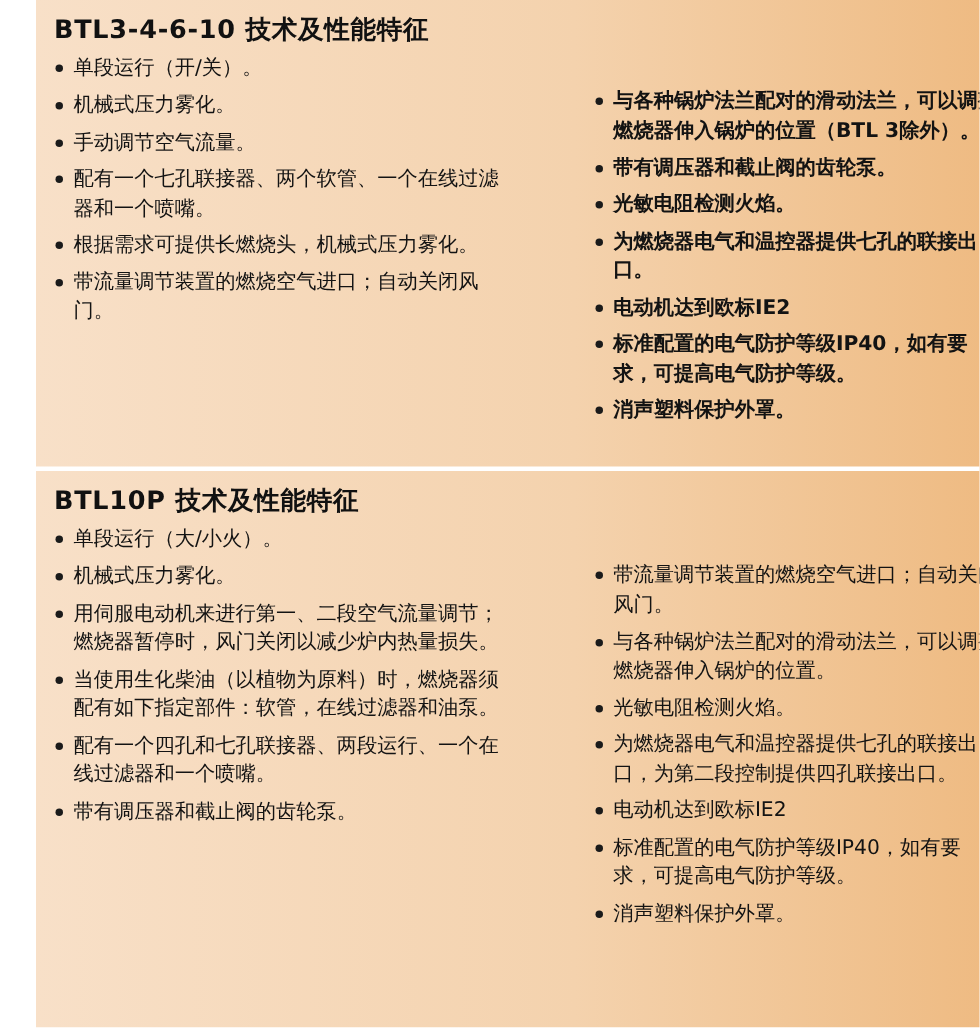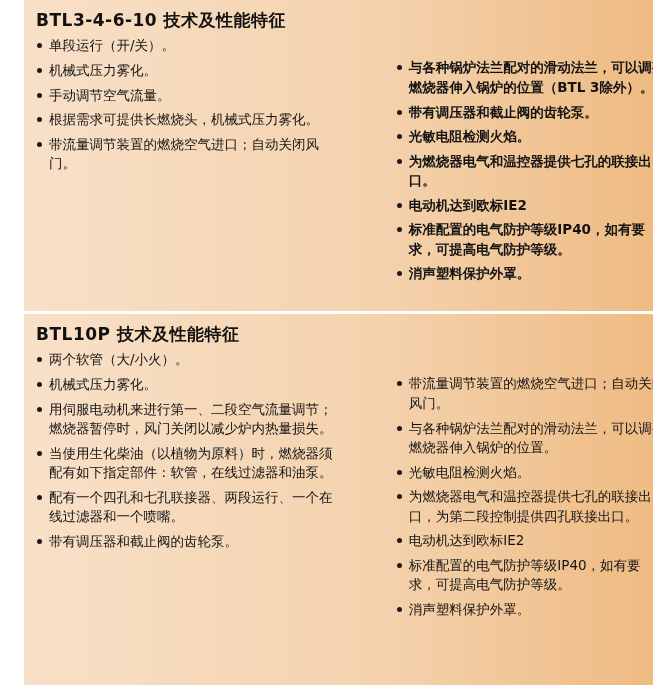--- a/index.html
+++ b/index.html
@@ -97,20 +97,21 @@
 <div class="page">
 
   <div class="section first">
     <div class="sec-title">BTL3-4-6-10 技术及性能特征</div>
     <div class="cols">
       <div class="col col-left">
         <ul class="bullets">
           <li>单段运行（开/关）。</li>
           <li>机械式压力雾化。</li>
           <li>手动调节空气流量。</li>
+          <li>配有一个七孔联接器、两个软管、一个在线过滤器和一个喷嘴。</li>
           <li>根据需求可提供长燃烧头，机械式压力雾化。</li>
           <li>带流量调节装置的燃烧空气进口；自动关闭风门。</li>
         </ul>
       </div>
       <div class="col col-right pushdown">
         <ul class="bullets">
           <li>与各种锅炉法兰配对的滑动法兰，可以调整燃烧器伸入锅炉的位置（BTL 3除外）。</li>
           <li>带有调压器和截止阀的齿轮泵。</li>
           <li>光敏电阻检测火焰。</li>
           <li>为燃烧器电气和温控器提供七孔的联接出口。</li>
@@ -120,21 +121,21 @@
         </ul>
       </div>
     </div>
   </div>
 
   <div class="section second">
     <div class="sec-title">BTL10P 技术及性能特征</div>
     <div class="cols">
       <div class="col col-left">
         <ul class="bullets">
-          <li>两个软管（大/小火）。</li>
+          <li>单段运行（大/小火）。</li>
           <li>机械式压力雾化。</li>
           <li>用伺服电动机来进行第一、二段空气流量调节；燃烧器暂停时，风门关闭以减少炉内热量损失。</li>
           <li>当使用生化柴油（以植物为原料）时，燃烧器须配有如下指定部件：软管，在线过滤器和油泵。</li>
           <li>配有一个四孔和七孔联接器、两段运行、一个在线过滤器和一个喷嘴。</li>
           <li>带有调压器和截止阀的齿轮泵。</li>
         </ul>
       </div>
       <div class="col col-right pushdown2">
         <ul class="bullets">
           <li>带流量调节装置的燃烧空气进口；自动关闭风门。</li>

